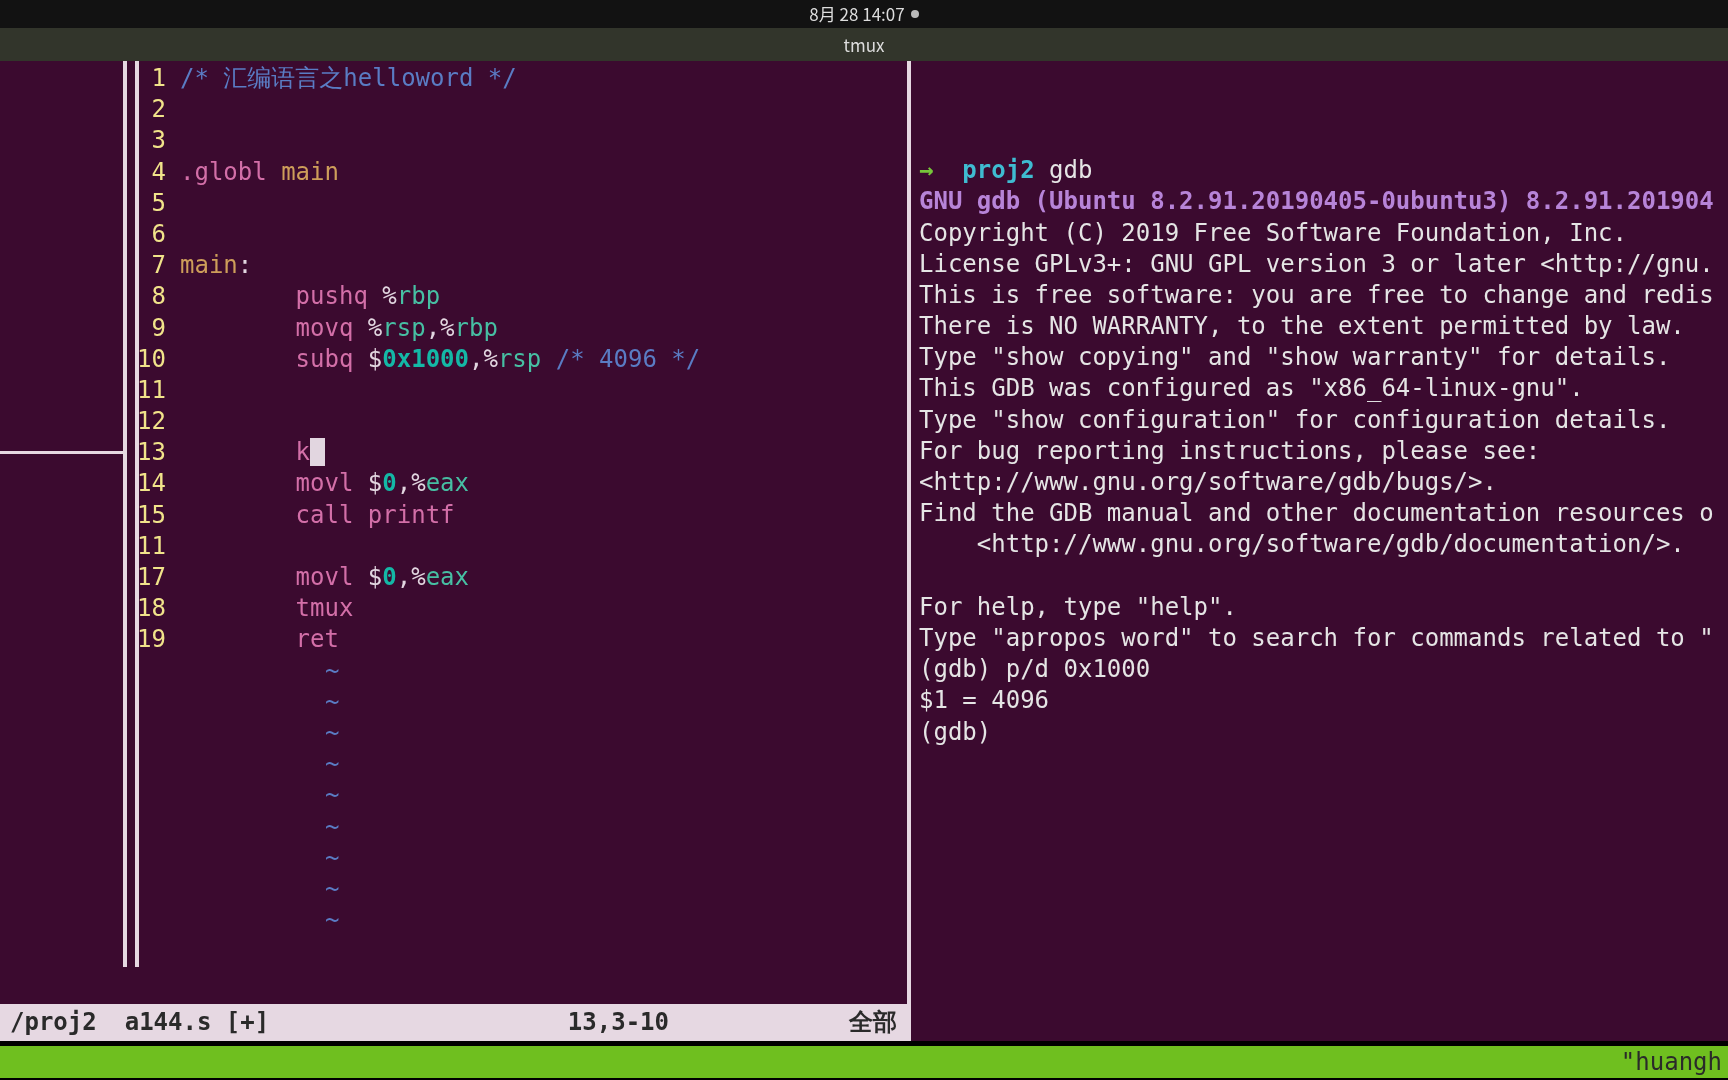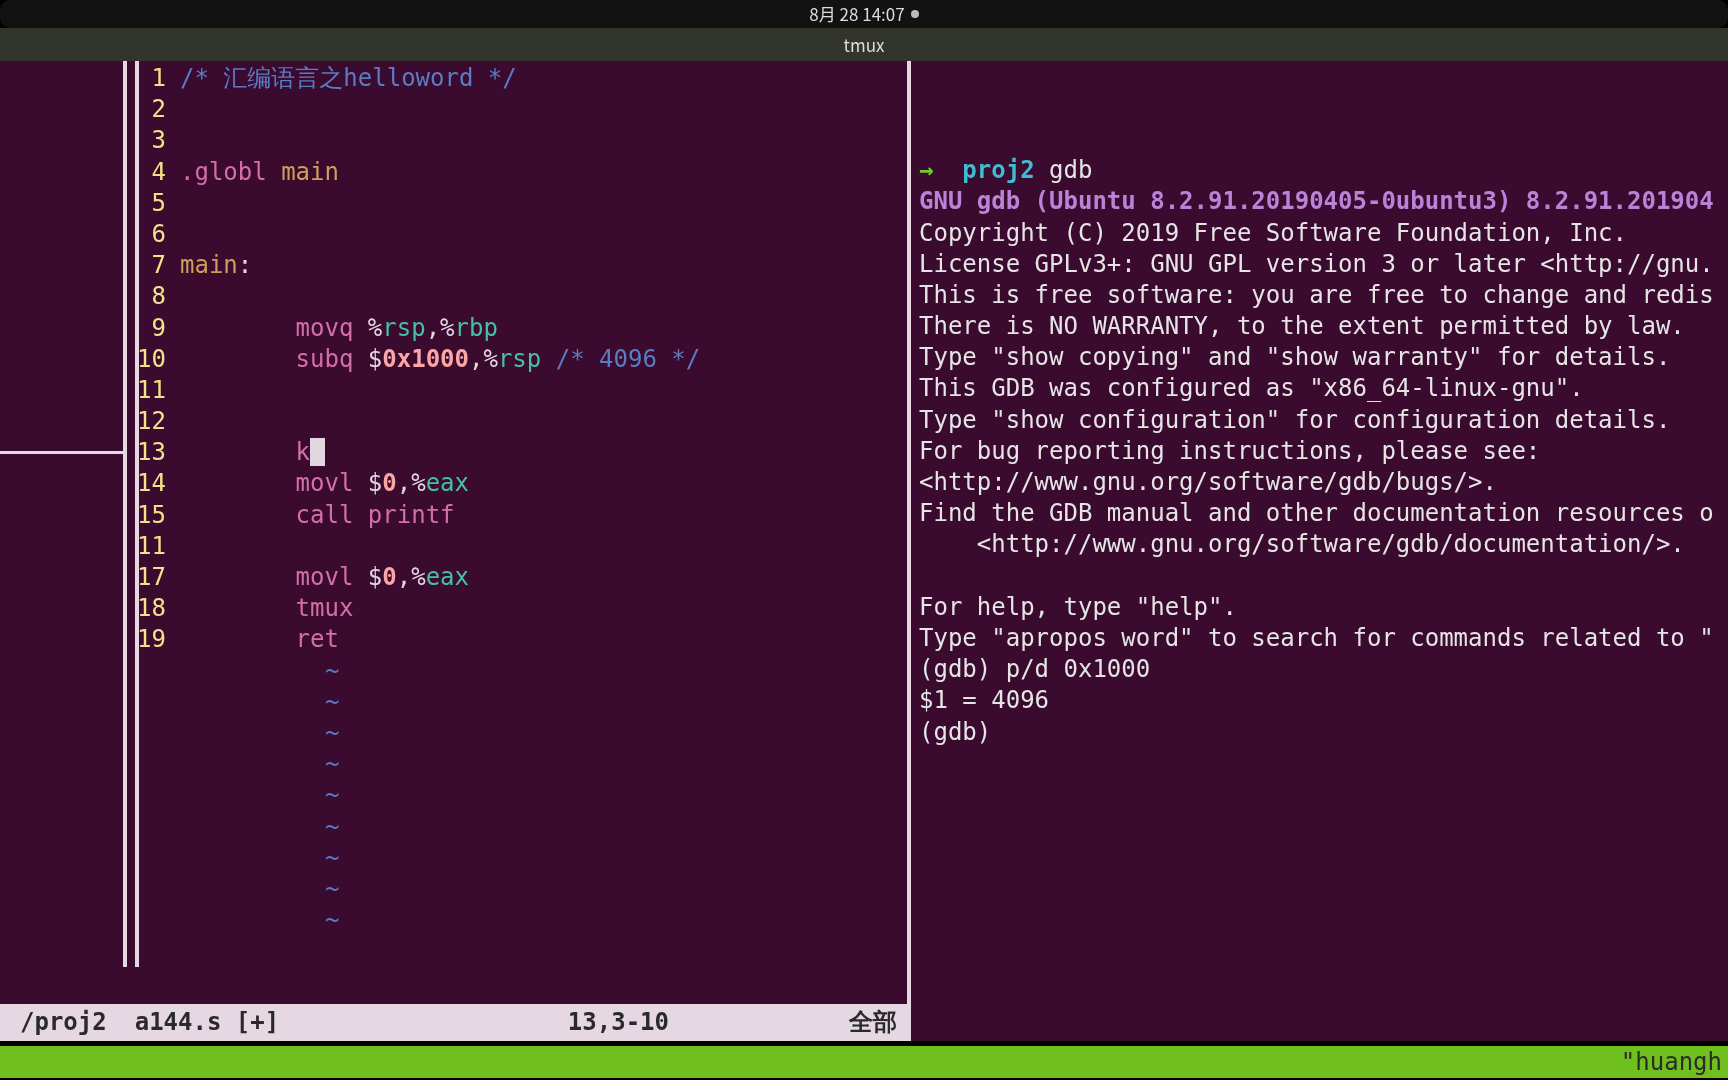--- a/index.html
+++ b/index.html
@@ -17,21 +17,20 @@
   width: 100%;
   height: 28px;
   background: #121212;
   color: #ddd;
   font-size: 17px;
   display: flex;
   align-items: center;
   justify-content: center;
   position: relative;
   font-family: "Noto Sans CJK SC", sans-serif;
-  border-radius: 10px;
 }
 .topbar .dot {
   display: inline-block;
   width: 8px; height: 8px;
   border-radius: 50%;
   background: #bbb;
   margin-left: 6px;
 }
 .tabbar {
   width: 100%;
@@ -57,21 +56,21 @@
   position: relative;
   background: #3b0a2f;
   display: flex;
   flex-direction: column;
 }
 
 .c-comment { color: #5a7cc4; } 
 .c-kw { color: #d36fa8; } 
 .c-dir { color: #ce9e5a; } 
 .c-reg { color: #47bfa3; } 
-.c-num { color: #fca5a5; font-weight: bold; } 
+.c-num { color: #14b8a6; font-weight: bold; } 
 .c-op  { color: #e2d6e0; } 
 .c-cursor {
   display: inline-block;
   width: 15px;
   height: 28px;
   background: #e2d6e0;
   vertical-align: text-bottom;
   margin-bottom: 0px;
 }
 .lines-holder {
@@ -95,21 +94,21 @@
 .lines-holder .content-row.tilde-row .n { color: transparent; }
 .lines-holder .content-row.tilde-row .t { color: #5a63c4; padding-left: 0; }
 
 .status-line {
   height: 37px;
   background: #e6d8e2;
   color: #2a2a2a;
   display: flex;
   align-items: center;
   font-weight: bold;
-  padding-left: 20px;
+  padding-left: 10px;
   padding-right: 10px;
 }
 .status-line .left { flex: 0 0 auto; }
 .status-line .mid  { flex: 0 0 auto; margin-left: 28px; font-weight: bold;}
 .status-line .spacer { flex: 1 1 auto; }
 .status-line .pos  { flex: 0 0 auto; margin-right: 180px; font-weight: bold;}
 .status-line .pct  { flex: 0 0 auto; font-weight: bold;}
 
 .term-pane {
   flex: 1 1 auto;
@@ -190,21 +189,21 @@
       <div class="double-bar"></div>
       <div class="mark-13"></div>
 
     <div class="content-row"><span class="n">1</span><span class="t"><span class="c-comment">/* 汇编语言之helloword */</span></span></div>
         <div class="content-row"><span class="n">2</span><span class="t"></span></div>
         <div class="content-row"><span class="n">3</span><span class="t"></span></div>
         <div class="content-row"><span class="n">4</span><span class="t"><span class="c-kw">.globl </span><span class="c-dir">main</span></span></div>
         <div class="content-row"><span class="n">5</span><span class="t"></span></div>
         <div class="content-row"><span class="n">6</span><span class="t"></span></div>
         <div class="content-row"><span class="n">7</span><span class="t"><span class="c-dir">main</span><span class="c-op">:</span></span></div>
-        <div class="content-row"><span class="n">8</span></div>
+        <div class="content-row"><span class="n">8</span><span class="t"><span class="c-op">        </span><span class="c-kw">pushq </span><span class="c-op">%</span><span class="c-reg">rbp</span></span></div>
         <div class="content-row"><span class="n">9</span><span class="t"><span class="c-op">        </span><span class="c-kw">movq </span><span class="c-op">%</span><span class="c-reg">rsp</span><span class="c-op">,%</span><span class="c-reg">rbp</span></span></div>
         <div class="content-row"><span class="n">10</span><span class="t"><span class="c-op">        </span><span class="c-kw">subq </span><span class="c-op">$</span><span class="c-num">0x1000</span><span class="c-op">,%</span><span class="c-reg">rsp</span><span class="c-op"> </span><span class="c-comment">/* 4096 */</span></span></div>
         <div class="content-row"><span class="n">11</span><span class="t"></span></div>
         <div class="content-row"><span class="n">12</span><span class="t"></span></div>
         <div class="content-row"><span class="n">13</span><span class="t"><span class="c-op">        </span><span class="c-kw">k</span><span class="c-cursor"></span></span></div>
         <div class="content-row"><span class="n">14</span><span class="t"><span class="c-op">        </span><span class="c-kw">movl </span><span class="c-op">$</span><span class="c-num">0</span><span class="c-op">,%</span><span class="c-reg">eax</span></span></div>
         <div class="content-row"><span class="n">15</span><span class="t"><span class="c-op">        </span><span class="c-kw">call </span><span class="c-kw">printf</span></span></div>
         <div class="content-row"><span class="n">11</span><span class="t"></span></div>
         <div class="content-row"><span class="n">17</span><span class="t"><span class="c-op">        </span><span class="c-kw">movl </span><span class="c-op">$</span><span class="c-num">0</span><span class="c-op">,%</span><span class="c-reg">eax</span></span></div>
         <div class="content-row"><span class="n">18</span><span class="t"><span class="c-op">        </span><span class="c-kw">tmux</span></span></div>

